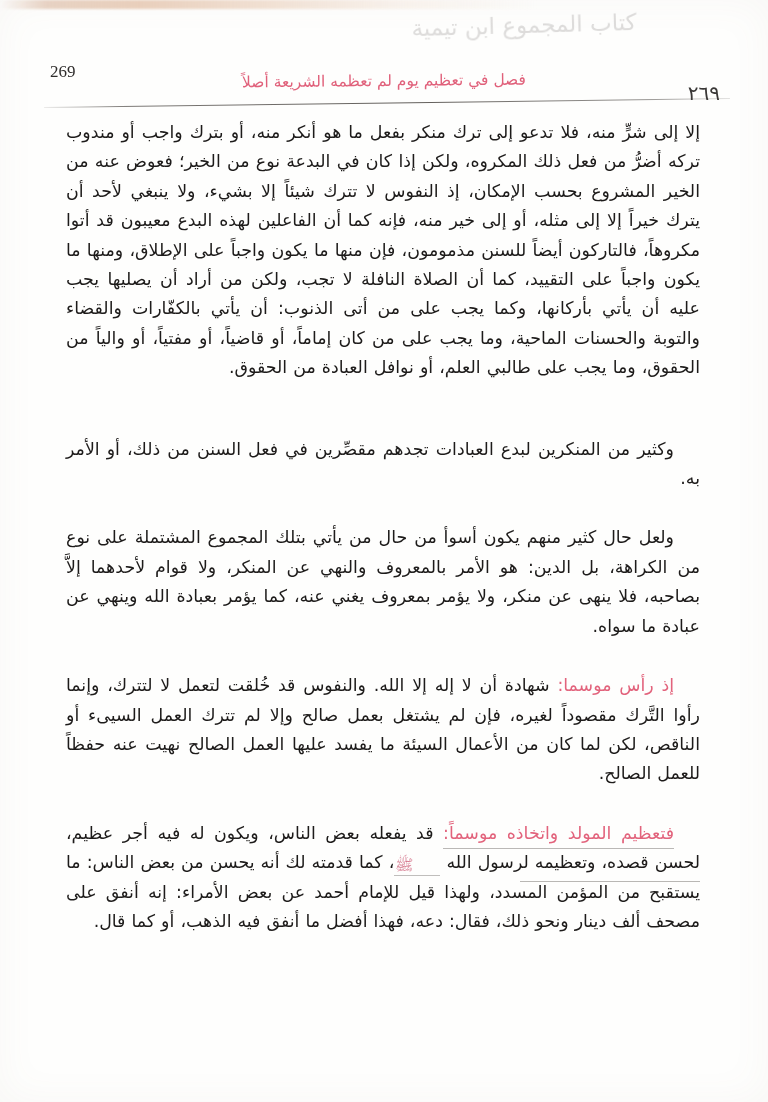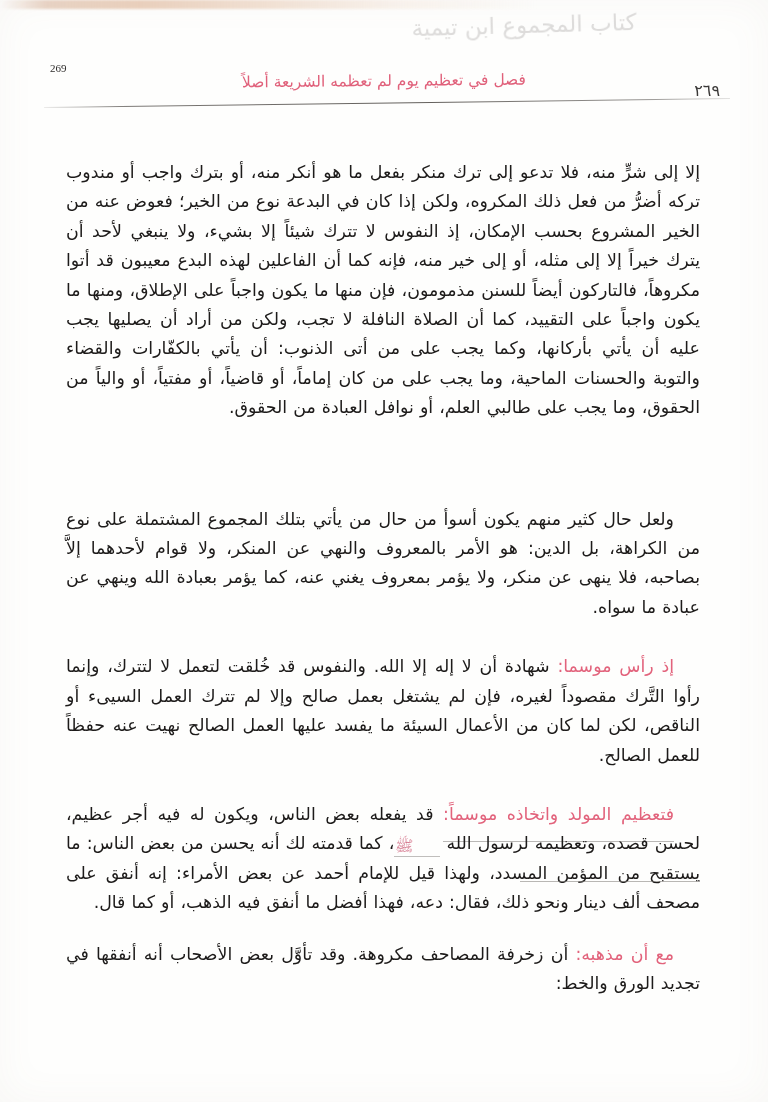--- a/index.html
+++ b/index.html
@@ -63,31 +63,31 @@
     left: 42px;
     right: 42px;
     height: 44px;
   }
 
   .folio-latin {
     position: absolute;
     top: 0px;
     left: 8px;
     font-family: "Liberation Serif", "DejaVu Serif", serif;
-    font-size: 11px;
+    font-size: 17px;
     color: #2e2c2b;
     direction: ltr;
   }
 
   .folio-arabic {
     position: absolute;
     top: 19px;
     right: 6px;
     font-family: "DejaVu Sans", "Liberation Sans", sans-serif;
-    font-size: 16px;
+    font-size: 20px;
     color: #3a3837;
     letter-spacing: 1px;
   }
 
   .header-title {
     position: absolute;
     top: 10px;
     left: 0;
     right: 0;
     text-align: center;
@@ -114,21 +114,20 @@
     transform: rotate(-0.75deg);
     transform-origin: right center;
   }
 
   
   .body {
     position: absolute;
     top: 118px;
     right: 68px;
     width: 634px;
-    margin-top: 40px;
   }
 
   p.para {
     margin: 0 0 0 0;
     font-family: "DejaVu Sans", "Liberation Sans", sans-serif;
     font-size: 17.4px;
     line-height: 29.4px;
     color: #1d1b1a;
     text-align: justify;
     text-align-last: right;
@@ -139,21 +138,21 @@
   .gap-md { height: 22px; }
   .gap-lg { height: 30px; }
 
   .red {
     color: #e2637c;
   }
 
   .red-underlined {
     color: #e2637c;
     border-bottom: 1.5px solid rgba(130,126,124,0.55);
-    padding-bottom: 17px;
+    padding-bottom: 5px;
   }
 
   .sallam {
     display: inline-block;
     color: #d4738a;
     font-size: 15px;
     line-height: 1;
     transform: translateY(2px);
     border-bottom: 1.5px solid rgba(130,126,124,0.5);
     padding: 0 1px 2px 1px;
@@ -186,20 +185,23 @@
 
     <p class="para">
       <span>إلا إلى شرٍّ منه، فلا تدعو إلى ترك منكر بفعل ما هو أنكر منه، أو بترك واجب أو مندوب تركه أضرُّ من فعل ذلك المكروه، ولكن إذا كان في البدعة نوع من الخير؛ فعوض عنه من الخير المشروع بحسب الإمكان، إذ النفوس لا تترك شيئاً إلا بشيء، ولا ينبغي لأحد أن يترك خيراً إلا إلى مثله، أو إلى خير منه، فإنه كما أن الفاعلين لهذه البدع معيبون قد أتوا مكروهاً، فالتاركون أيضاً للسنن مذمومون، فإن منها ما يكون واجباً على الإطلاق، ومنها ما يكون واجباً على التقييد، كما أن الصلاة النافلة لا تجب، ولكن من أراد أن يصليها يجب عليه أن يأتي بأركانها، وكما يجب على من أتى الذنوب: أن يأتي بالكفّارات والقضاء والتوبة والحسنات الماحية، وما يجب على من كان إماماً، أو قاضياً، أو مفتياً، أو والياً من الحقوق، وما يجب على طالبي العلم، أو نوافل العبادة من الحقوق.</span>
     </p>
 
     <div class="gap-md"></div>
 
 
     <div class="gap-lg"></div>
 
+    <p class="para indent">
+      <span>وكثير من المنكرين لبدع العبادات تجدهم مقصِّرين في فعل السنن من ذلك، أو الأمر به.</span>
+    </p>
 
     <div class="gap-lg"></div>
 
     <p class="para indent">
       <span>ولعل حال كثير منهم يكون أسوأ من حال من يأتي بتلك المجموع المشتملة على نوع من الكراهة، بل الدين: هو الأمر بالمعروف والنهي عن المنكر، ولا قوام لأحدهما إلاَّ بصاحبه، فلا ينهى عن منكر، ولا يؤمر بمعروف يغني عنه، كما يؤمر بعبادة الله وينهي عن عبادة ما سواه.</span>
     </p>
 
     <div class="gap-lg"></div>
 
     <p class="para indent">
@@ -207,21 +209,18 @@
     </p>
 
     <div class="gap-lg"></div>
 
     <p class="para indent">
       <span class="red-underlined">فتعظيم المولد واتخاذه موسماً:</span><span> قد يفعله بعض الناس، ويكون له فيه أجر عظيم، لحسن قصده، وتعظيمه لرسول الله </span><span class="sallam">ﷺ</span><span>، كما قدمته لك أنه يحسن من بعض الناس: ما يستقبح من المؤمن المسدد، ولهذا قيل للإمام أحمد عن بعض الأمراء: إنه أنفق على مصحف ألف دينار ونحو ذلك، فقال: دعه، فهذا أفضل ما أنفق فيه الذهب، أو كما قال.</span>
     </p>
 
     <div class="gap-md"></div>
 
-    <p class="para indent">
-      <span class="red">مع أن مذهبه:</span><span> أن زخرفة المصاحف مكروهة. وقد تأوَّل بعض الأصحاب أنه أنفقها في تجديد الورق والخط:</span>
-    </p>
 
   </div>
 
   <div class="pencil-rule" style="top:881px; right:68px; width:180px;"></div>
 
 </div>
 
 </body></html>

